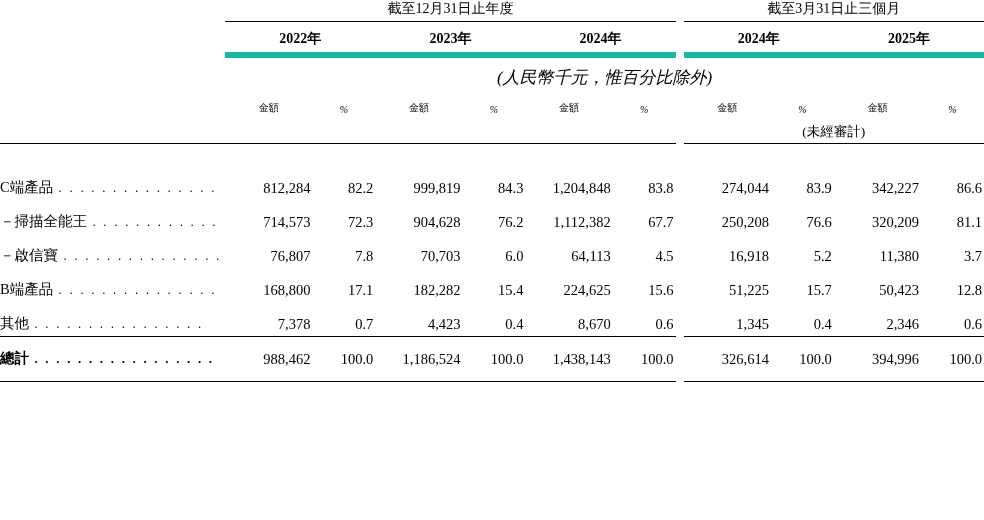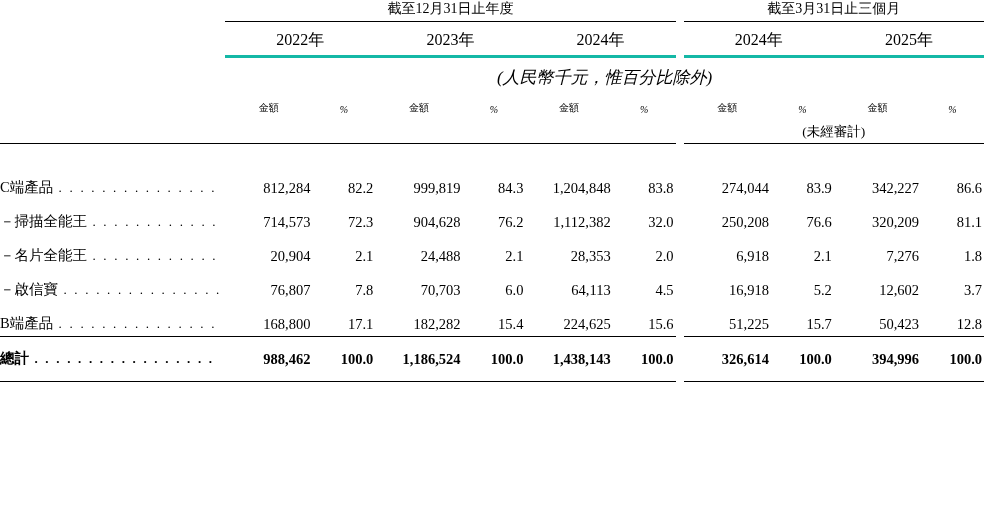--- a/index.html
+++ b/index.html
@@ -38,25 +38,25 @@
     font-weight: normal;
   }
   .grp-head {
     text-align: center;
     font-size: 14px;
     padding-bottom: 3px;
     border-bottom: 1px solid #000;
   }
   .yr-head {
     text-align: center;
-    font-size: 16px;
-    font-weight: normal;
+    font-size: 14px;
+    font-weight: bold;
     padding-top: 8px;
     padding-bottom: 4px;
-    border-bottom: 3px solid #14b8a6;
+    border-bottom: 6px solid #14b8a6;
   }
   .spacer-row td { height: 10px; }
   .unit-note {
     text-align: center;
     font-style: italic;
     font-size: 17px;
     padding-top: 8px;
     padding-bottom: 2px;
   }
   .sub-head {
@@ -87,21 +87,21 @@
   }
   .num {
     text-align: right;
     font-size: 14.5px;
     padding-bottom: 3px;
     padding-right: 2px;
     white-space: nowrap;
   }
   .databody tr td { padding-top: 12px; }
   .total td {
-    font-weight: bold;
+    font-weight: normal;
     border-top: 1px solid #000;
     padding-top: 10px;
   }
   .total .rowlabel { font-weight: bold; }
   .botrule td {
     border-top: 1px solid #000;
     height: 0;
     padding: 0;
   }
   .botrule-spacer td { height: 10px; padding: 0; }
@@ -203,69 +203,69 @@
           <td class="num">342,227</td>
           <td class="num">86.6</td>
         </tr>
         <tr>
           <td class="rowlabel"><span>－掃描全能王</span><span class="dots"> . . . . . . . . . . . .</span></td>
           <td class="num">714,573</td>
           <td class="num">72.3</td>
           <td class="num">904,628</td>
           <td class="num">76.2</td>
           <td class="num">1,112,382</td>
-          <td class="num">32.0</td>
+          <td class="num">67.7</td>
           <td></td>
           <td class="num">250,208</td>
           <td class="num">76.6</td>
           <td class="num">320,209</td>
           <td class="num">81.1</td>
-        </tr>
-        <tr>
-          <td class="rowlabel"><span>－名片全能王</span><span class="dots"> . . . . . . . . . . . .</span></td>
-          <td class="num">20,904</td>
-          <td class="num">2.1</td>
-          <td class="num">24,488</td>
-          <td class="num">2.1</td>
-          <td class="num">28,353</td>
-          <td class="num">2.0</td>
-          <td></td>
-          <td class="num">6,918</td>
-          <td class="num">2.1</td>
-          <td class="num">7,276</td>
-          <td class="num">1.8</td>
         </tr>
         <tr>
           <td class="rowlabel"><span>－啟信寶</span><span class="dots"> . . . . . . . . . . . . . . .</span></td>
           <td class="num">76,807</td>
           <td class="num">7.8</td>
           <td class="num">70,703</td>
           <td class="num">6.0</td>
           <td class="num">64,113</td>
           <td class="num">4.5</td>
           <td></td>
           <td class="num">16,918</td>
           <td class="num">5.2</td>
-          <td class="num">12,602</td>
+          <td class="num">11,380</td>
           <td class="num">3.7</td>
         </tr>
         <tr>
           <td class="rowlabel"><span>B端產品</span><span class="dots"> . . . . . . . . . . . . . . .</span></td>
           <td class="num">168,800</td>
           <td class="num">17.1</td>
           <td class="num">182,282</td>
           <td class="num">15.4</td>
           <td class="num">224,625</td>
           <td class="num">15.6</td>
           <td></td>
           <td class="num">51,225</td>
           <td class="num">15.7</td>
           <td class="num">50,423</td>
           <td class="num">12.8</td>
         </tr>
+        <tr>
+          <td class="rowlabel"><span>其他</span><span class="dots"> . . . . . . . . . . . . . . . .</span></td>
+          <td class="num">7,378</td>
+          <td class="num">0.7</td>
+          <td class="num">4,423</td>
+          <td class="num">0.4</td>
+          <td class="num">8,670</td>
+          <td class="num">0.6</td>
+          <td></td>
+          <td class="num">1,345</td>
+          <td class="num">0.4</td>
+          <td class="num">2,346</td>
+          <td class="num">0.6</td>
+        </tr>
         <tr class="total">
           <td class="rowlabel"><span>總計</span><span class="dots"> . . . . . . . . . . . . . . . . .</span></td>
           <td class="num">988,462</td>
           <td class="num">100.0</td>
           <td class="num">1,186,524</td>
           <td class="num">100.0</td>
           <td class="num">1,438,143</td>
           <td class="num">100.0</td>
           <td style="border-top: none;"></td>
           <td class="num">326,614</td>

